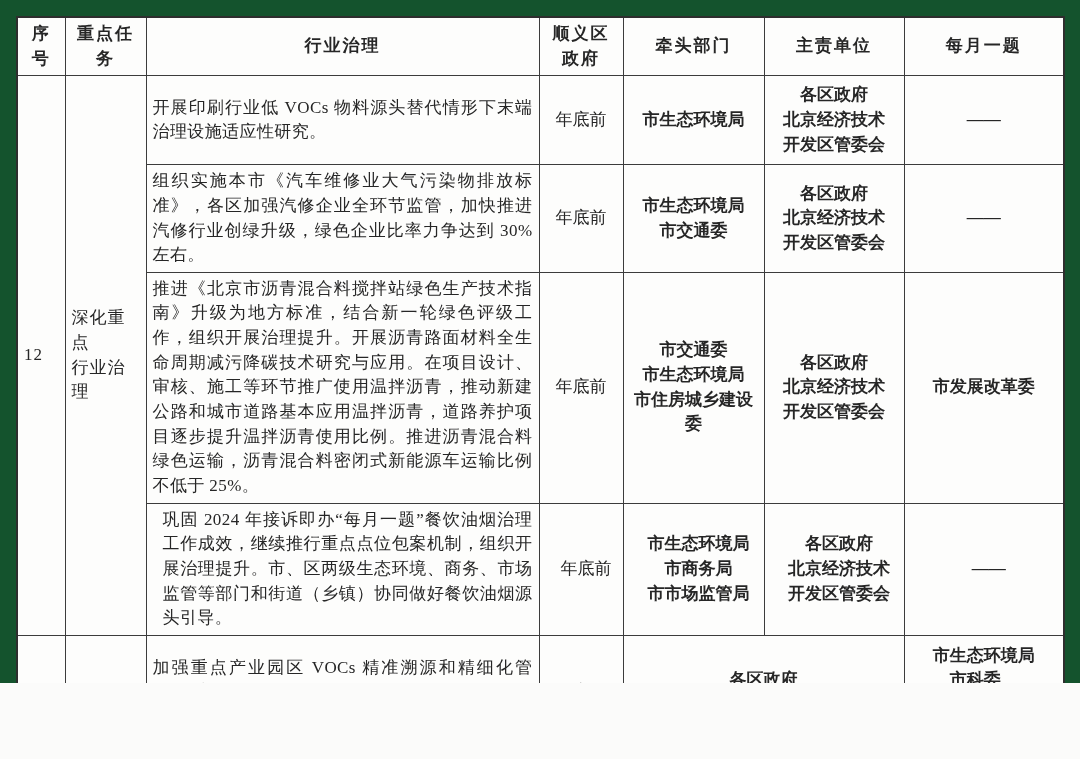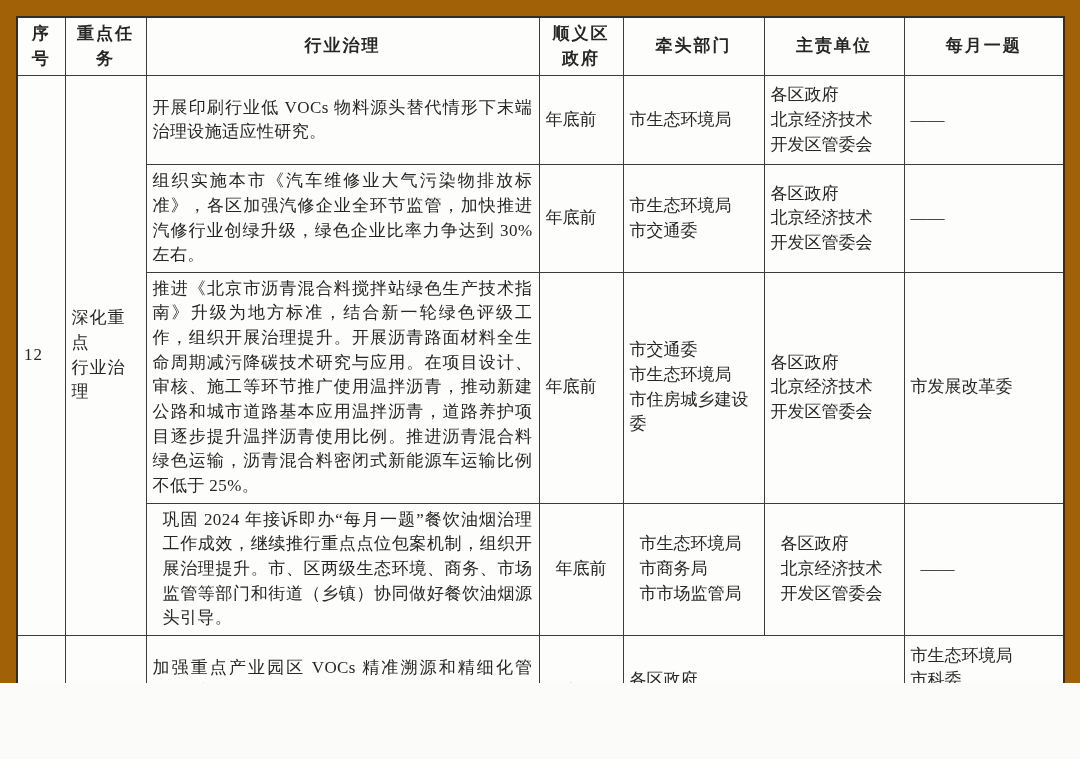--- a/index.html
+++ b/index.html
@@ -6,21 +6,21 @@
     margin: 0;
     padding: 0;
     background: #fbfbfa;
     font-family: "Liberation Serif", "DejaVu Serif", serif;
     color: #1f1f1f;
   }
   .page {
     position: relative;
     width: 1080px;
     height: 683px;
-    background: #a16207;
+    background: #14532d;
     overflow: hidden;
   }
   table.doc-table {
     position: absolute;
     left: 16px;
     top: 16px;
     width: 1047px;
     border-collapse: collapse;
     table-layout: fixed;
     background: #fdfdfc;
@@ -40,24 +40,26 @@
   }
   th.hdr {
     font-weight: bold;
     text-align: center;
     letter-spacing: 2px;
     height: 39px;
     font-size: 17px;
     color: #1d1d1d;
   }
   td.center {
-    text-align: left;
+    text-align: center;
   }
   td.prewrap {
     white-space: pre-line;
+    text-align: center;
+    font-weight: bold;
   }
   td.measure {
     text-align: justify;
     text-justify: inter-ideograph;
     padding: 6px 12px 6px 12px;
     letter-spacing: 0.4px;
   }
   
   tr.r1 td { height: 89px; }
   tr.r2 td { height: 85px; }

